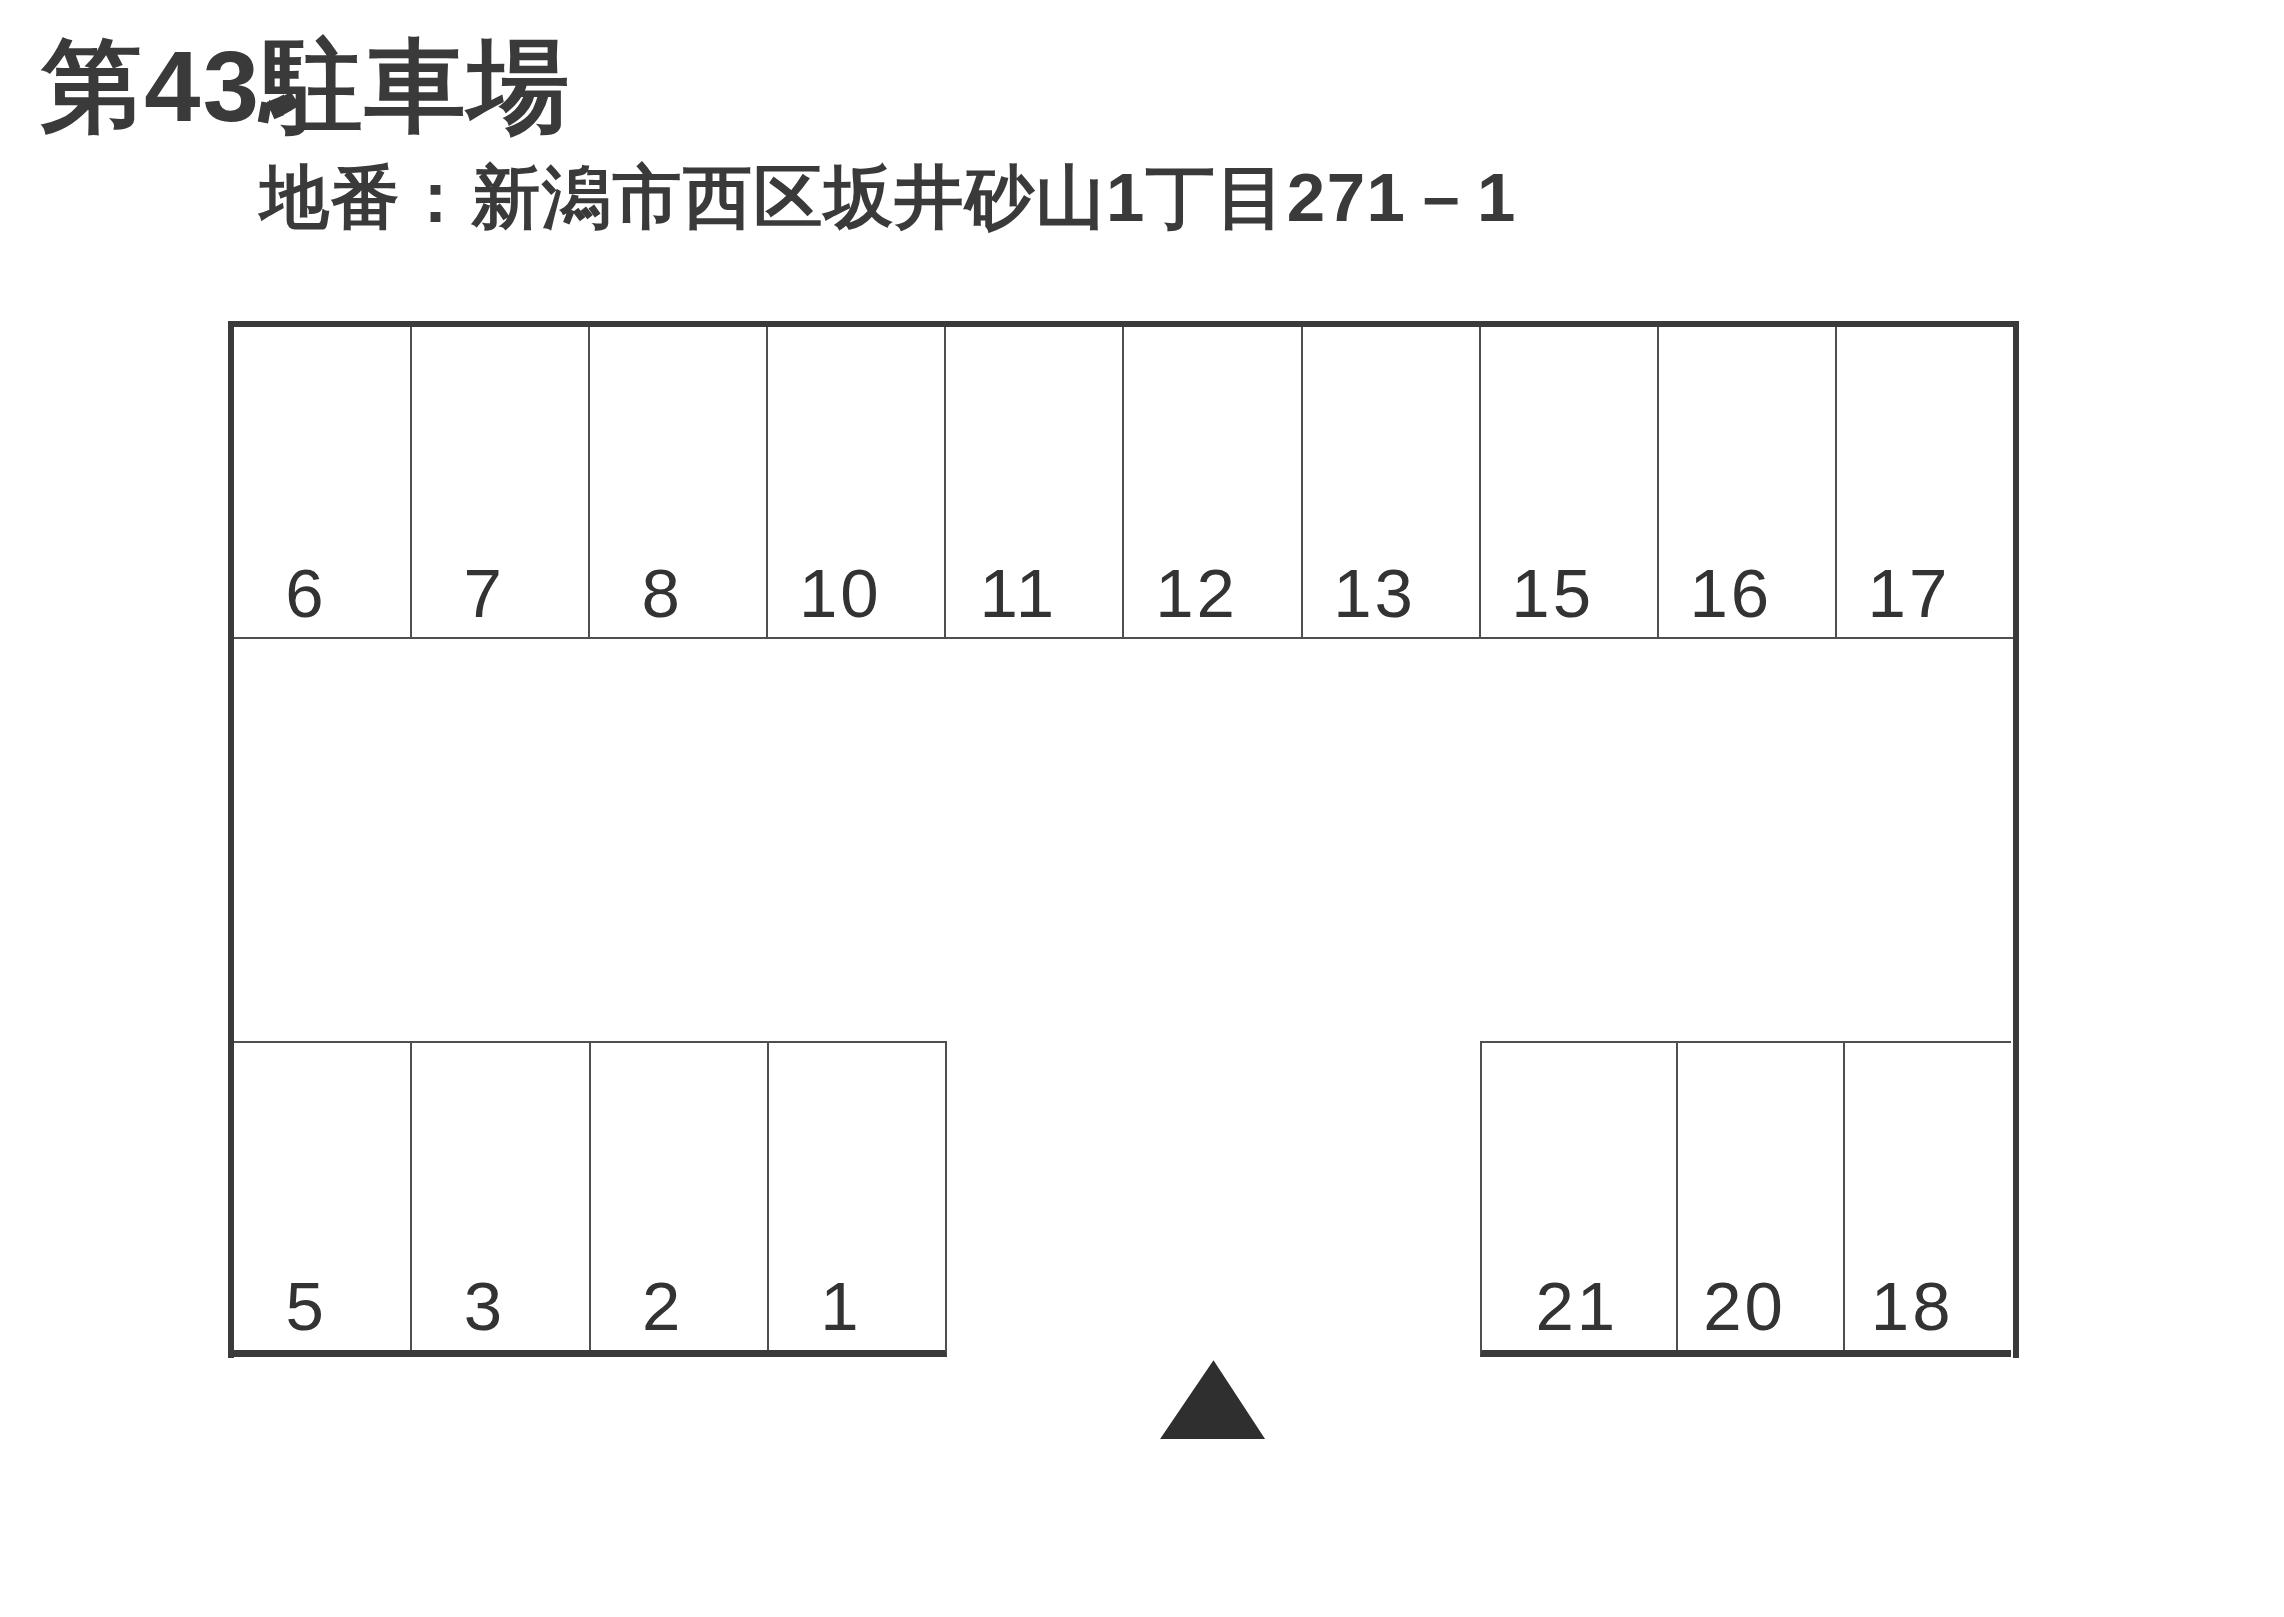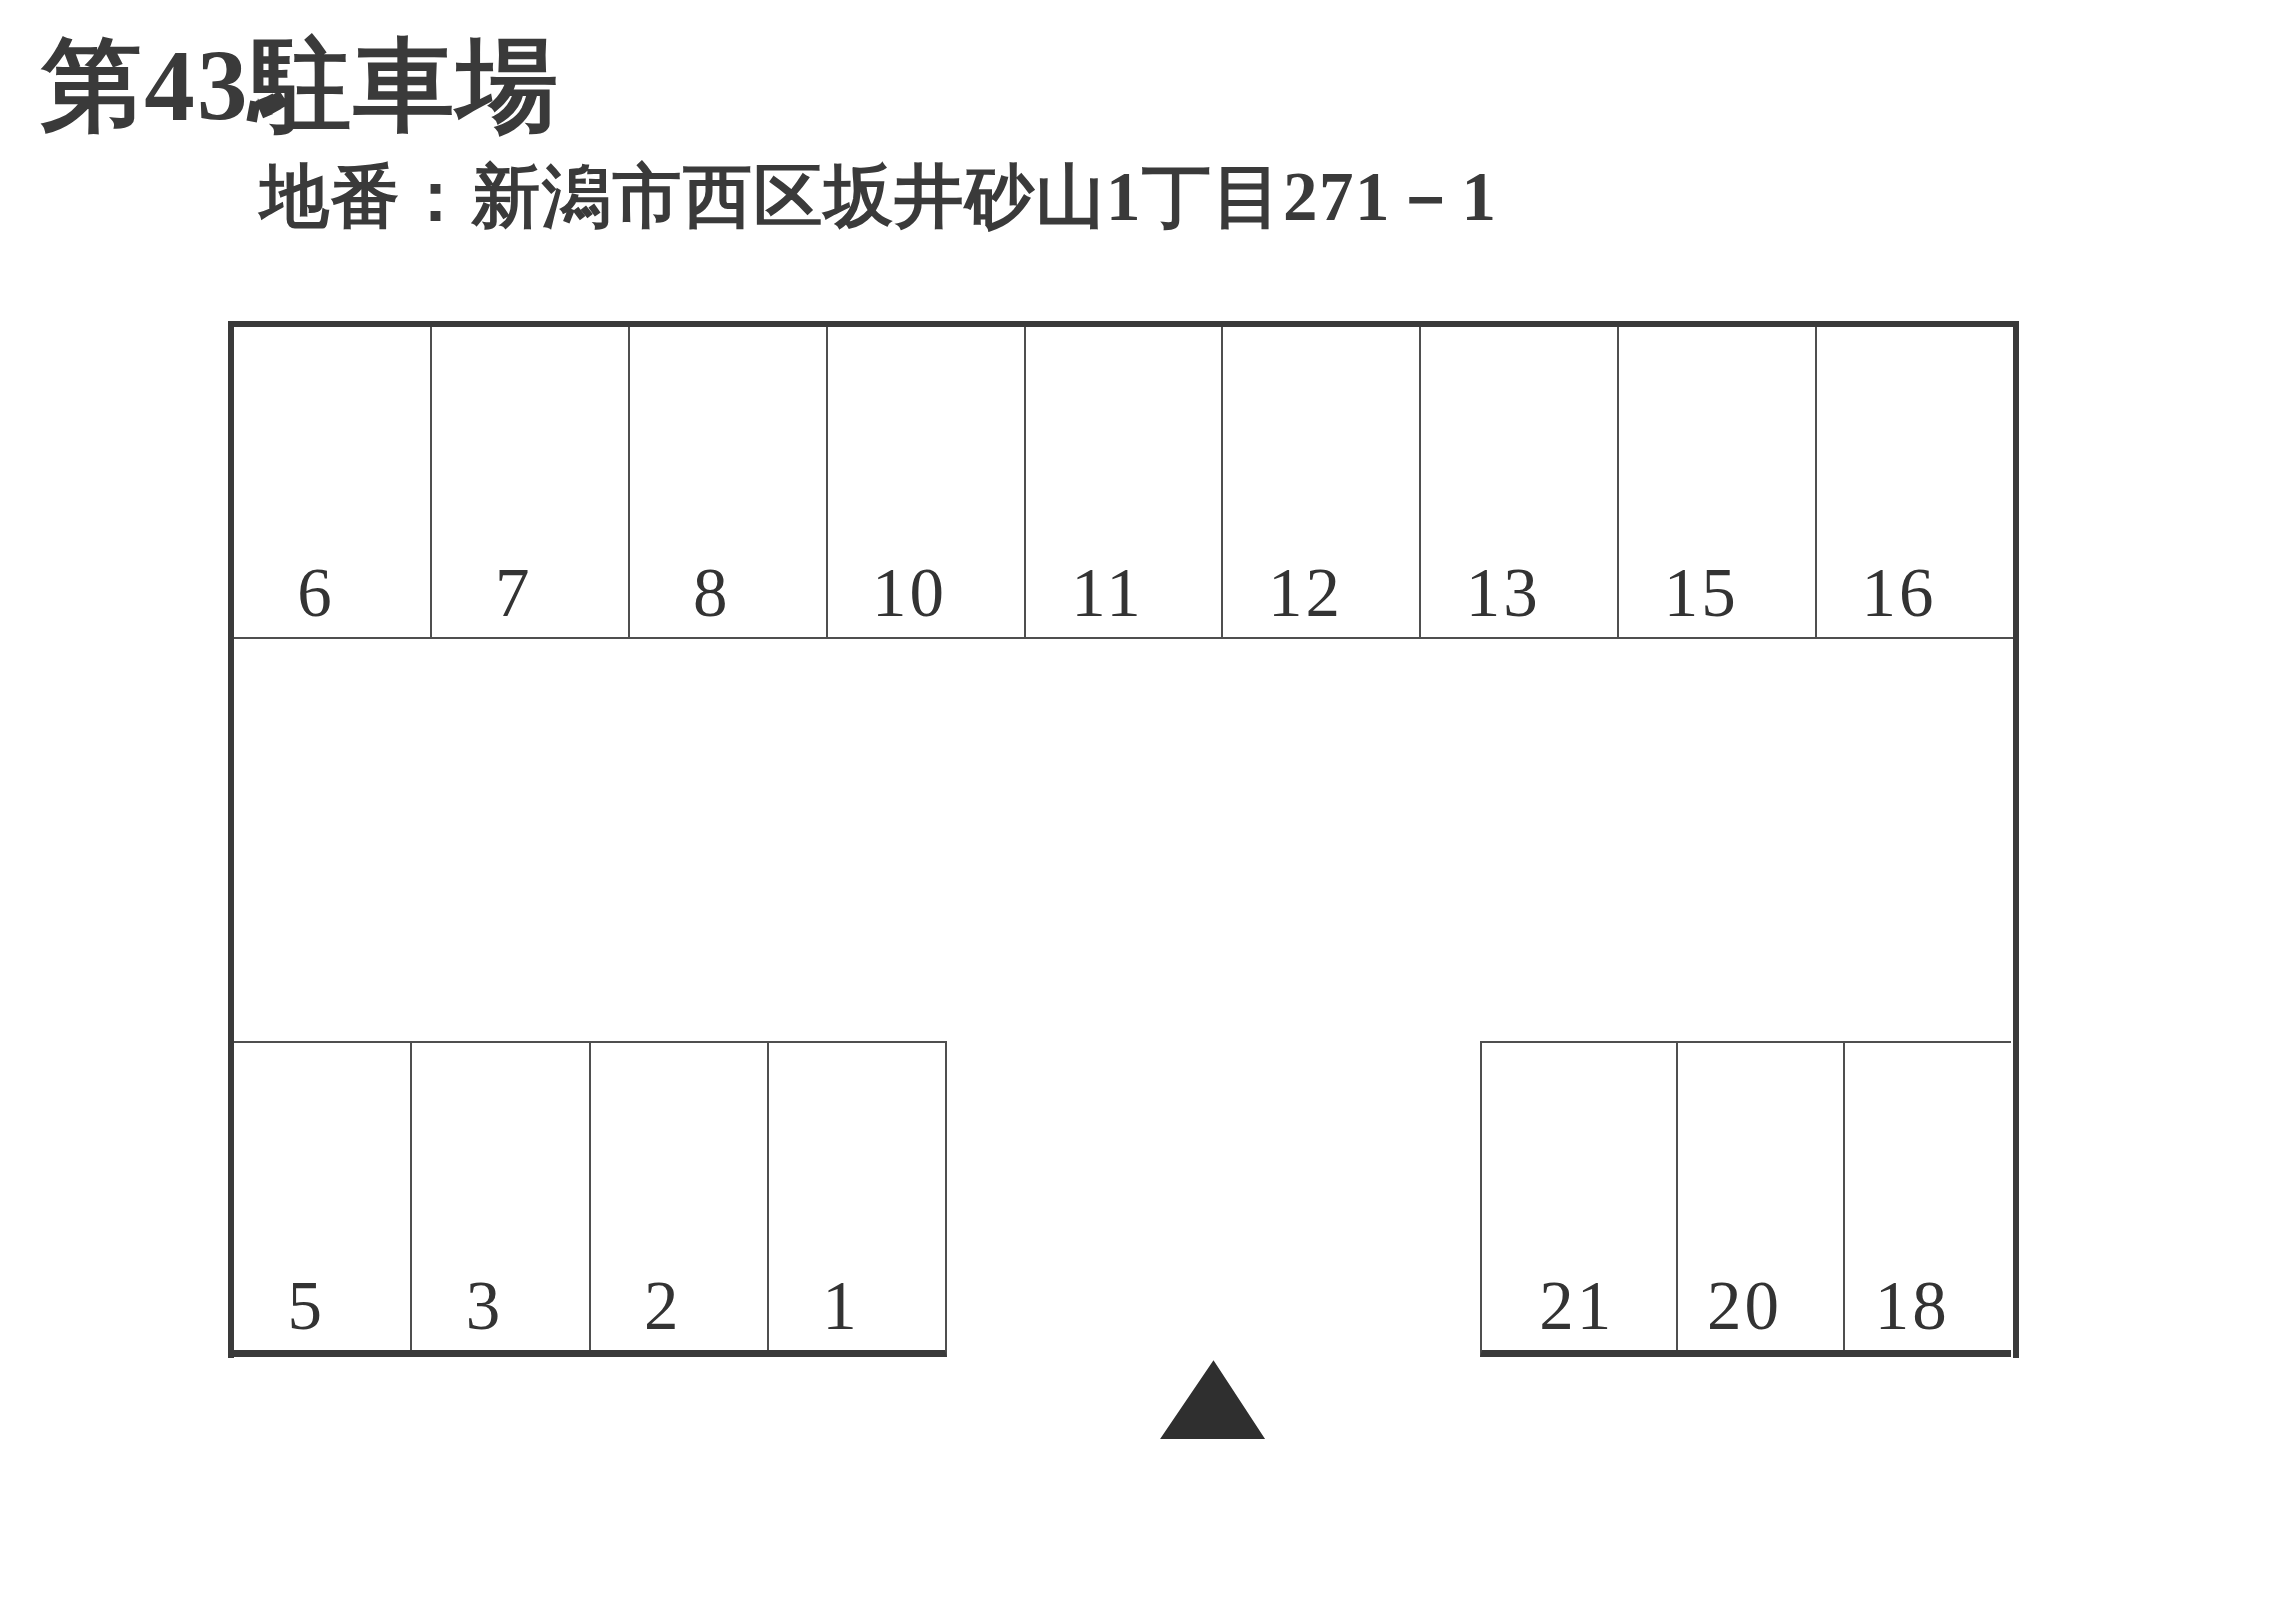--- a/index.html
+++ b/index.html
@@ -7,21 +7,21 @@
     --thick:#3a3a3a;
     --thin:#4f4f4f;
     --paper:#ffffff;
   }
   *{ margin:0; padding:0; box-sizing:border-box; }
   html,body{ background:#fff; }
   .page{
     position:relative;
     width:2284px; height:1439px;
     background:var(--paper);
-    font-family:Liberation Serif, serif;
+    font-family:Liberation Sans, sans-serif;
     overflow:hidden;
   }
   .title{
     position:absolute; left:41px; top:36px;
     font-size:101px; line-height:1; font-weight:bold;
     color:var(--thick); letter-spacing:2.3px; white-space:nowrap;
   }
   .subtitle{
     position:absolute; left:260px; top:140px;
     font-size:69px; line-height:1; font-weight:bold;
@@ -105,20 +105,23 @@
         </div>
         <div class="stall">
           <span class="stall-num">13</span>
         </div>
         <div class="stall">
           <span class="stall-num">15</span>
         </div>
         <div class="stall">
           <span class="stall-num">16</span>
         </div>
+        <div class="stall">
+          <span class="stall-num">17</span>
+        </div>
       </div>
 
     <div class="group group-left">
         <div class="stall">
           <span class="stall-num">5</span>
         </div>
         <div class="stall">
           <span class="stall-num">3</span>
         </div>
         <div class="stall">

